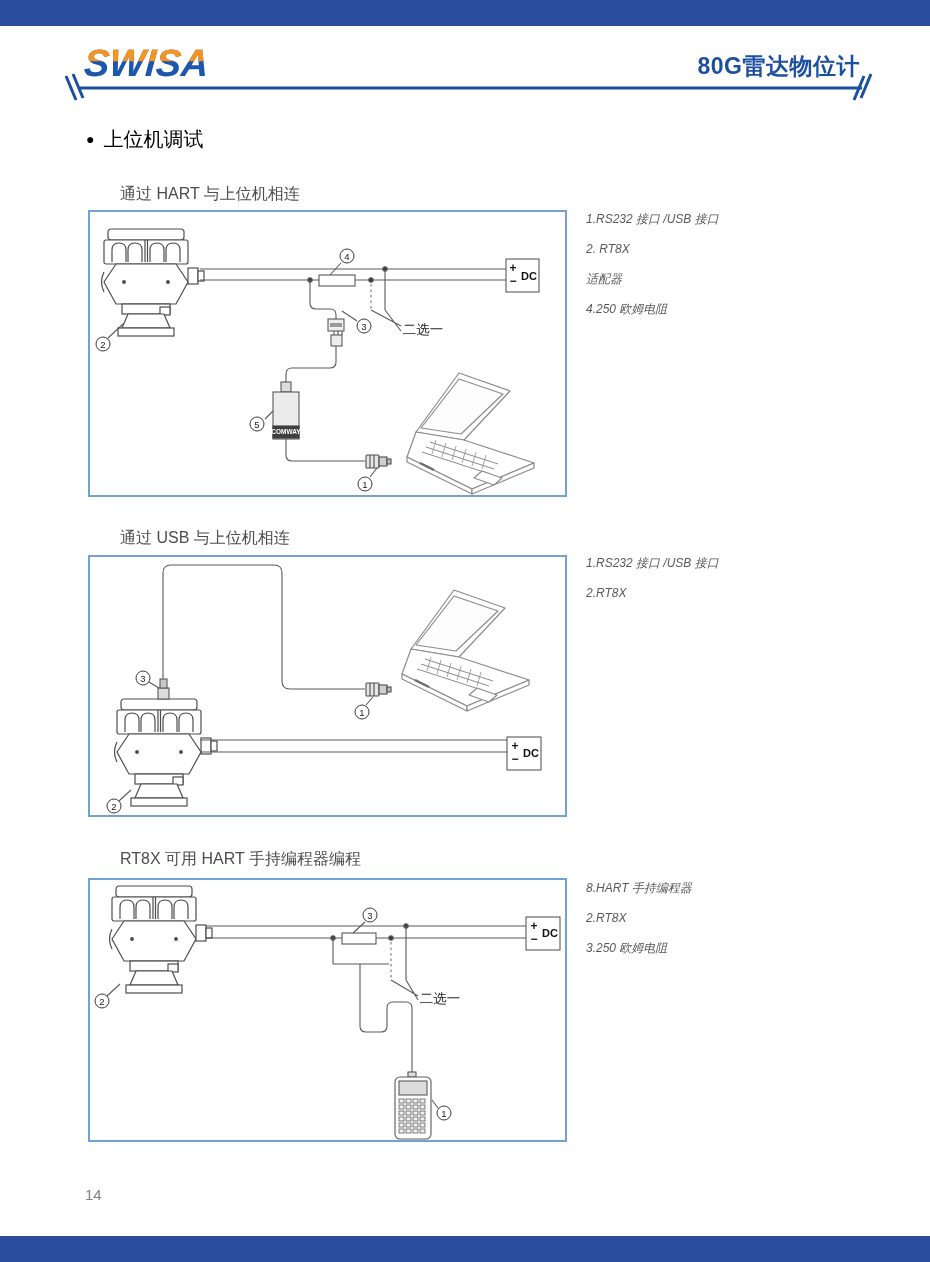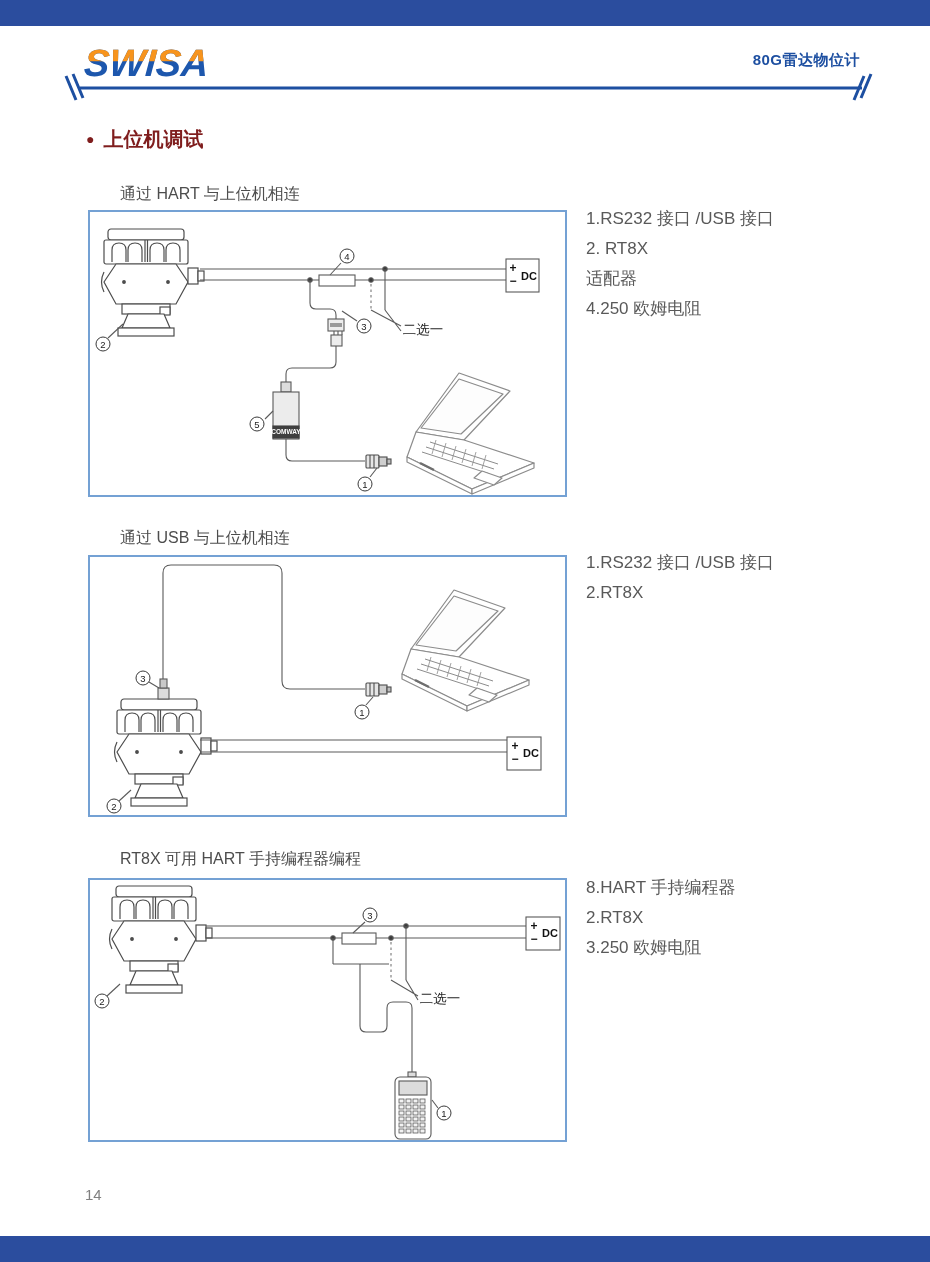--- a/index.html
+++ b/index.html
@@ -9,32 +9,32 @@
   #bar-top{top:0;}
   #bar-bottom{top:1236px;}
 
   .logo{position:absolute;left:84px;top:42px;width:170px;height:46px;
         font-size:38px;font-weight:bold;font-style:italic;letter-spacing:0px;
         transform:skewX(-4deg);}
   .logo span{position:absolute;left:0;top:0;white-space:nowrap;}
   .logo-blue{color:#1d57ad;}
   .logo-orange{color:#f7941d;clip-path:inset(0 0 55% 0);}
 
-  .prod-title{position:absolute;top:51px;right:70px;font-size:15px;font-weight:bold;
+  .prod-title{position:absolute;top:51px;right:70px;font-size:23px;font-weight:bold;
               color:#1d4fa1;letter-spacing:0.5px;margin-left:24px;}
   .hdr-deco{position:absolute;left:0;top:0;}
 
-  .section{position:absolute;left:86px;top:126px;font-size:20px;font-weight:bold;color:#7f1d1d;}
+  .section{position:absolute;left:86px;top:126px;font-size:20px;font-weight:normal;color:#000000;}
   .section .bullet{font-size:14px;vertical-align:2px;margin-right:9px;}
 
   .fig-caption{position:absolute;left:120px;font-size:16px;color:#4d4d4d;}
   .fig-box{position:absolute;left:88px;width:479px;border:2px solid #74a1d4;background:#fff;
            box-sizing:border-box;}
   .fig-box svg{position:absolute;left:0;top:0;}
-  .legend{position:absolute;left:586px;font-size:17px;color:#595959;}
+  .legend{position:absolute;left:586px;font-size:12px;color:#595959;font-style:italic;}
   .legend div{height:30px;line-height:30px;white-space:nowrap;}
 
   .callout{position:absolute;width:15px;height:15px;border:1px solid #3a3a3a;border-radius:50%;
            background:#fff;font-size:9.5px;line-height:14px;text-align:center;color:#222;
            transform:translate(-50%,-50%);box-sizing:border-box;}
   .dlabel{position:absolute;transform:translate(-50%,-50%);white-space:nowrap;line-height:1;}
 
   .page-num{position:absolute;left:85px;top:1186px;font-size:15px;color:#808080;}
 </style>
 </head>

